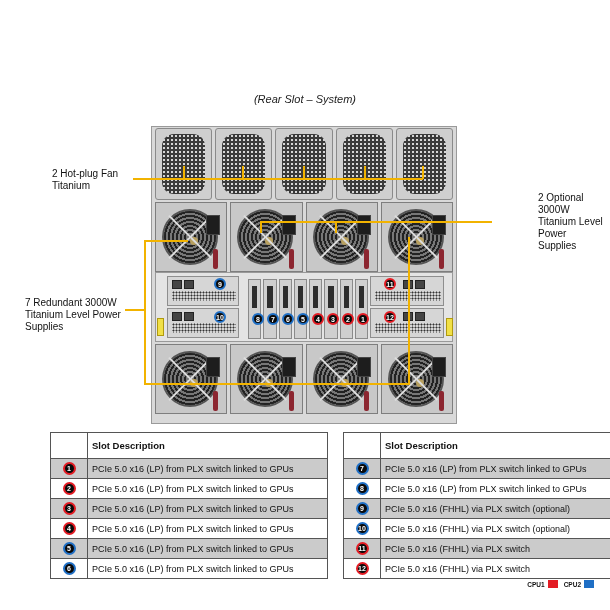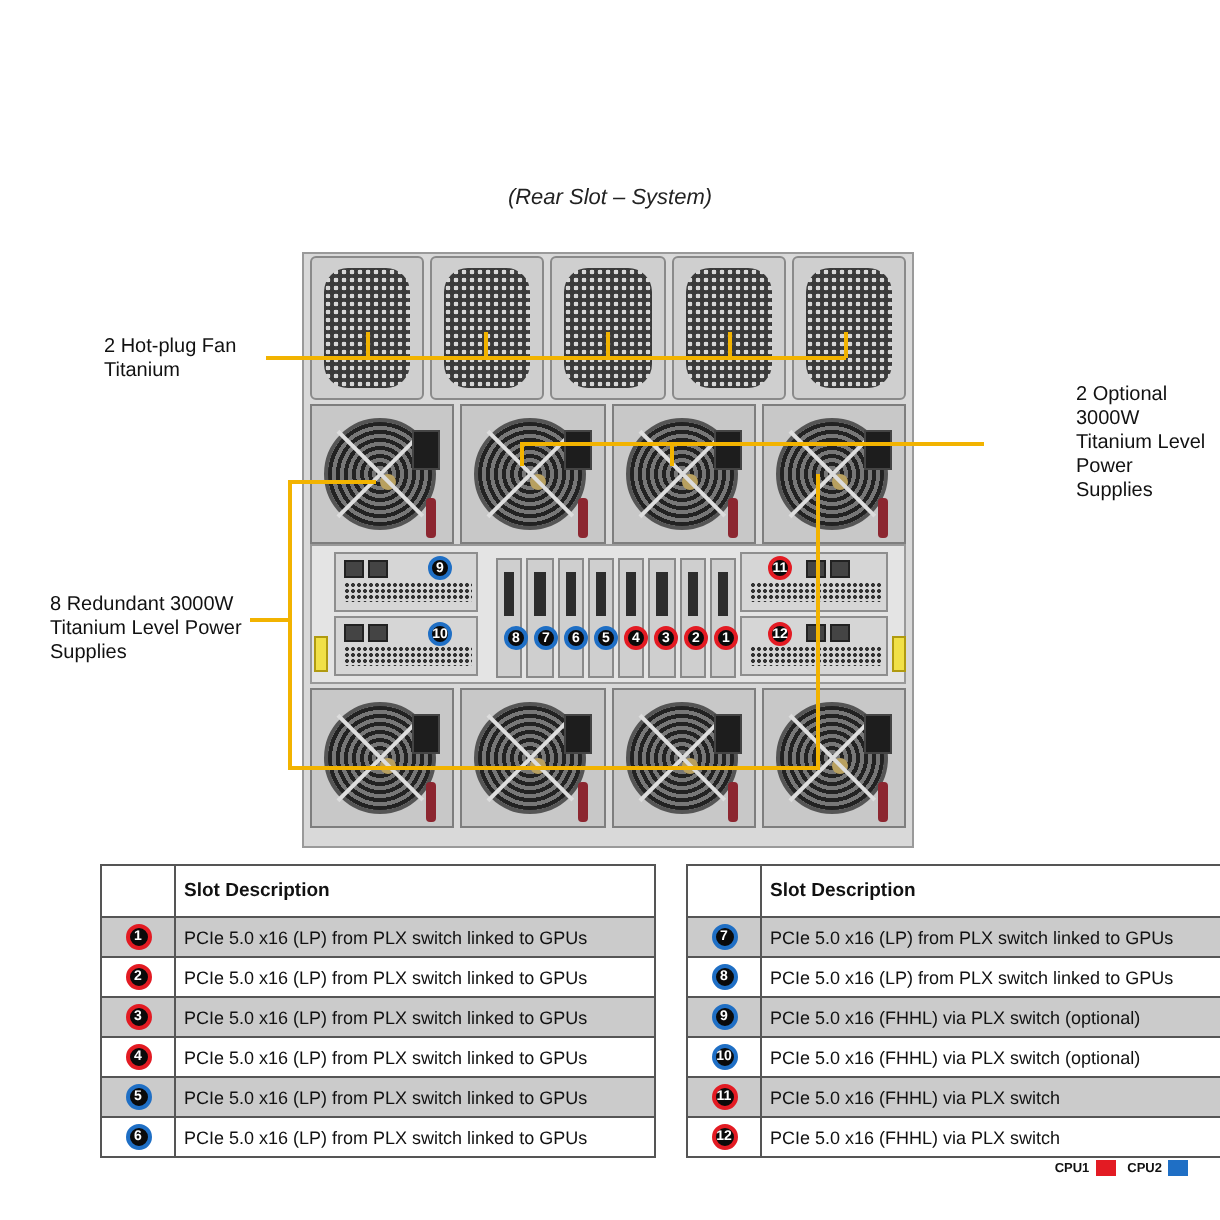--- a/index.html
+++ b/index.html
@@ -56,21 +56,21 @@
 <div class="abs callout" style="left:52px; top:168px;">
   <div>2 Hot-plug Fan</div>
   <div>Titanium</div>
 </div>
 <div class="abs callout" style="left:498px; top:192px;margin-left:40px;">
   <div>2 Optional 3000W</div>
   <div>Titanium Level Power</div>
   <div>Supplies</div>
 </div>
 <div class="abs callout" style="left:25px; top:297px;">
-  <div>8 Redundant 3000W</div>
+  <div>7 Redundant 3000W</div>
   <div>Titanium Level Power</div>
   <div>Supplies</div>
 </div>
 
 <div class="abs chassis"></div>
 
 <div class="abs fanrow">
   <div class="fan">
       <div class="grille"></div>
     </div>

